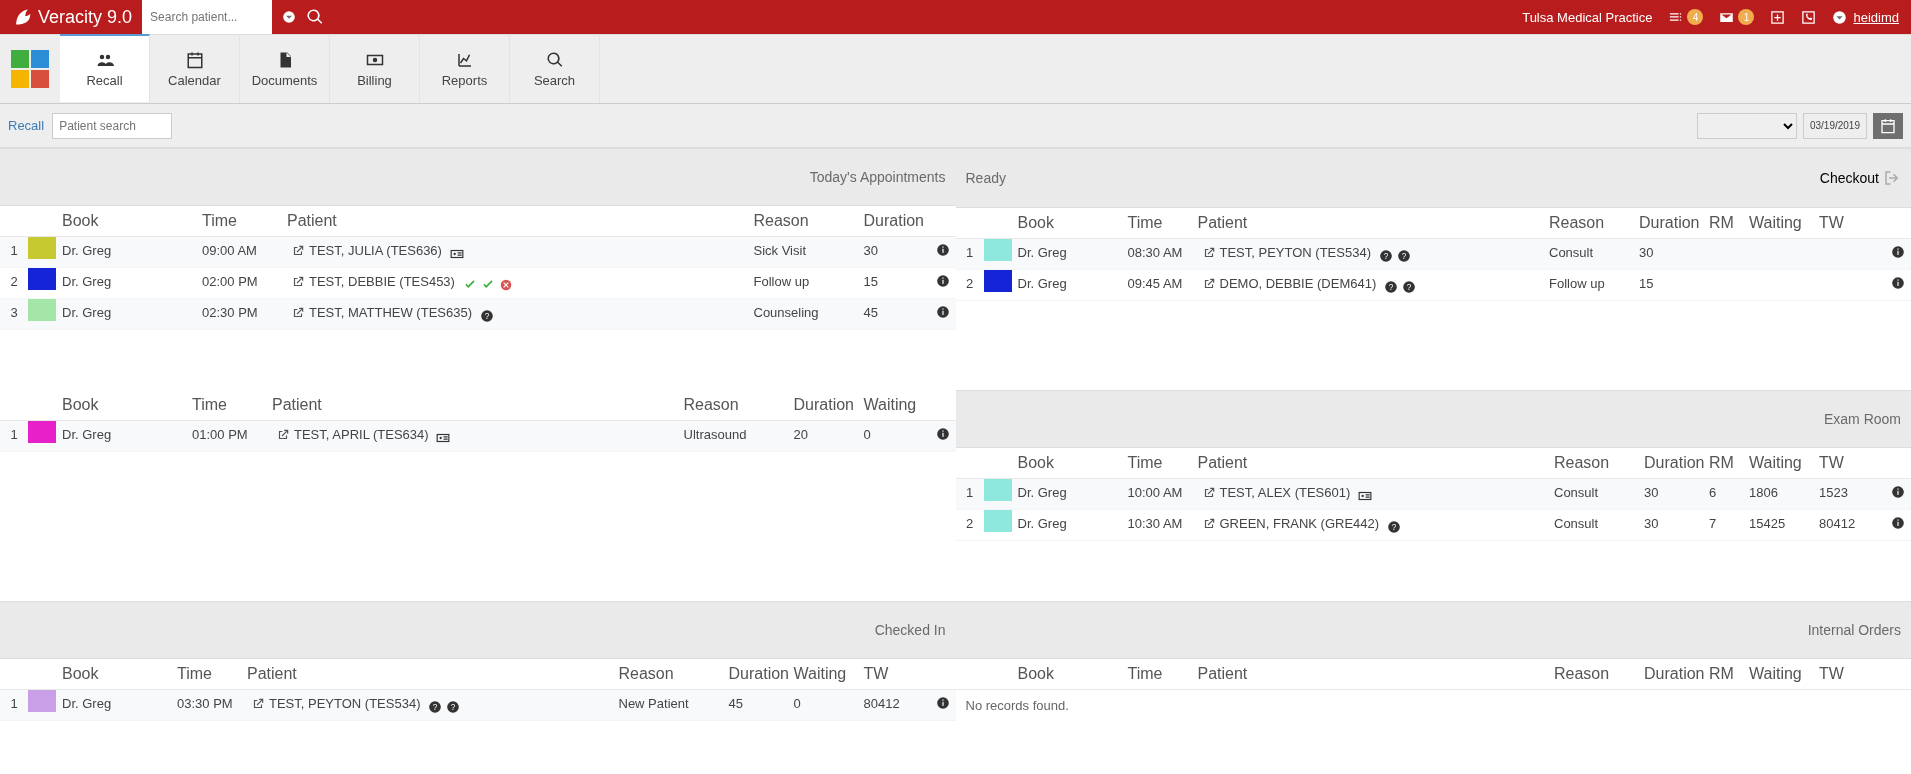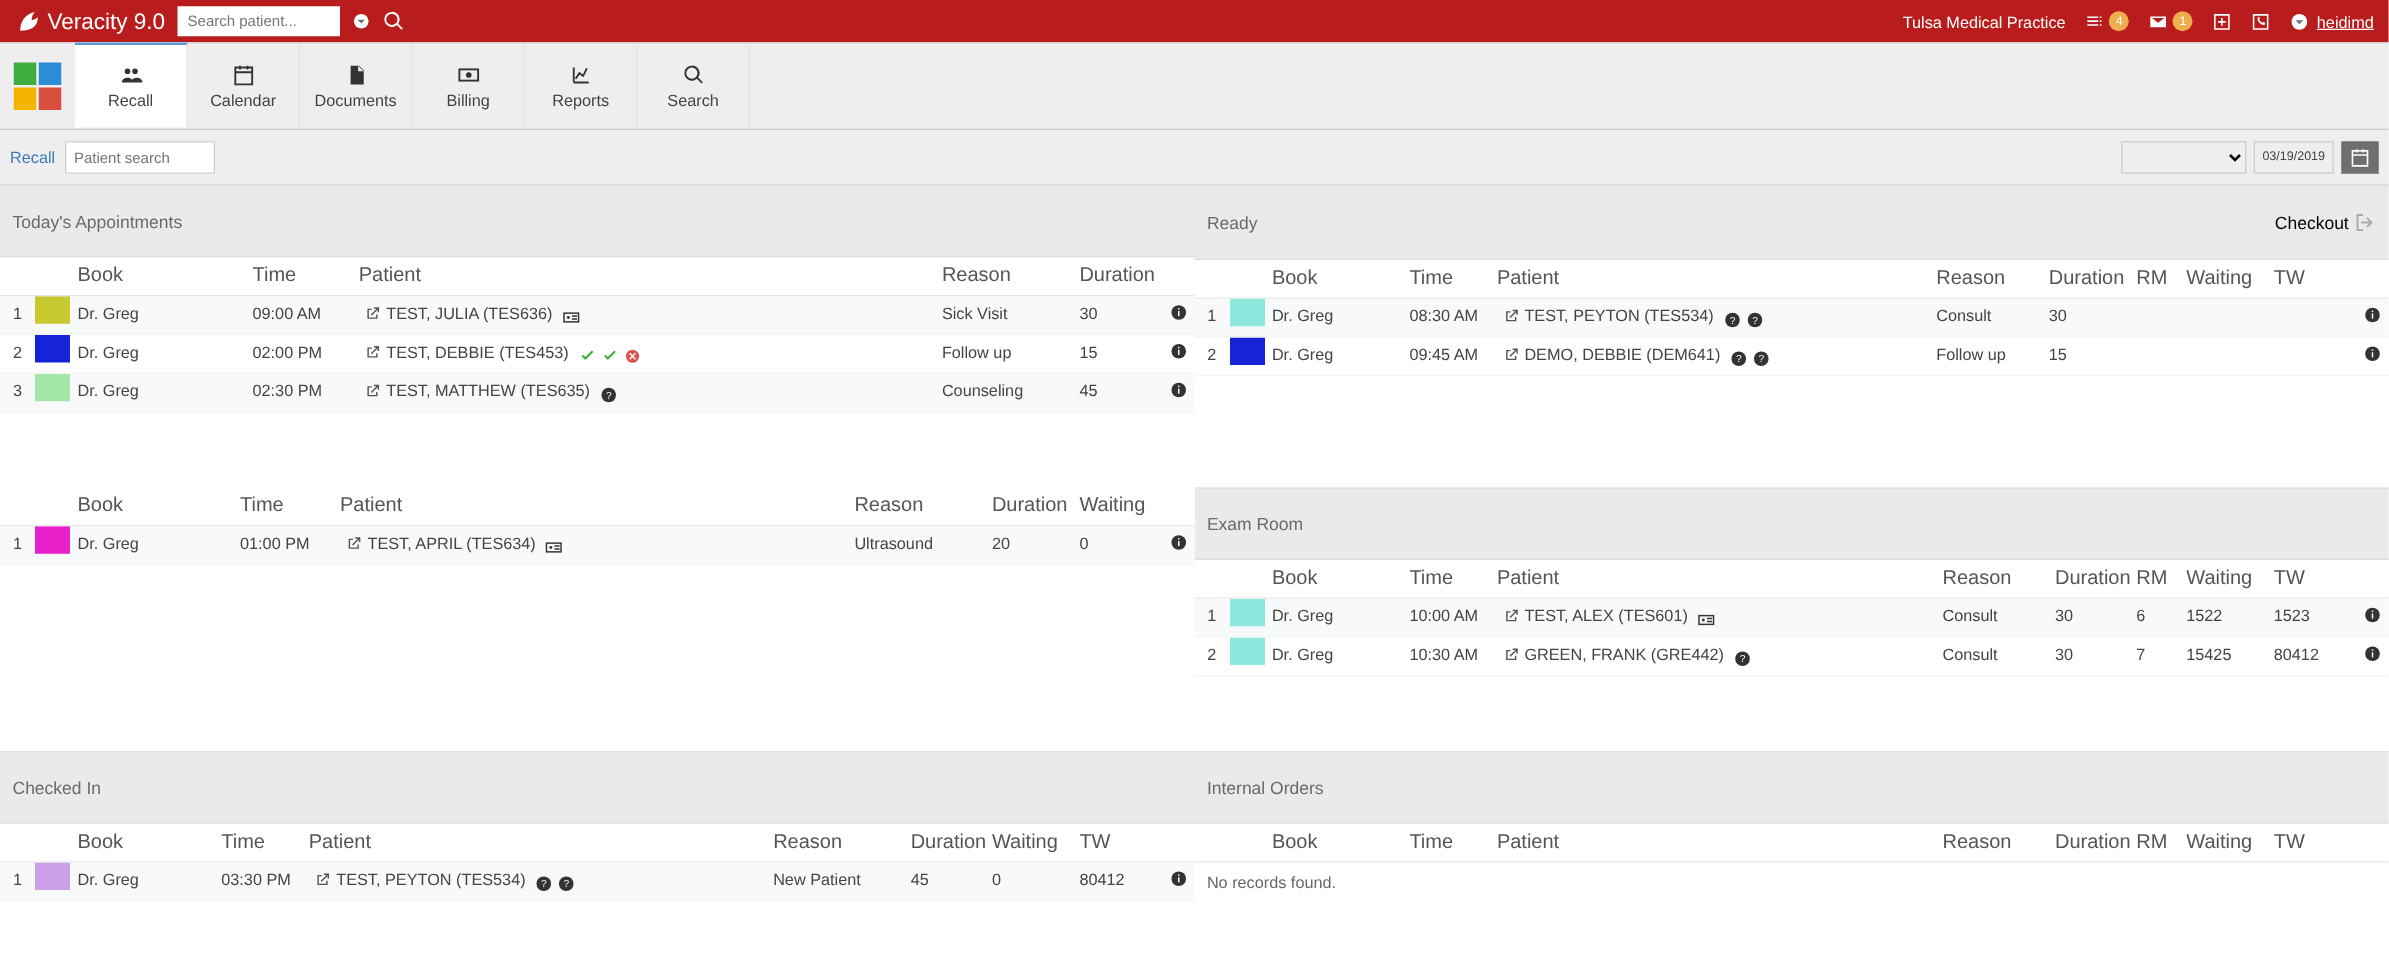--- a/index.html
+++ b/index.html
@@ -24,21 +24,21 @@
   display: flex;
   align-items: center;
   gap: 6px;
   font-size: 18px;
   font-weight: 300;
 }
 .brand svg { width: 20px; height: 20px; fill: #fff; }
 .search-box {
   background: #fff;
   border: none;
-  height: 24px;
+  height: 34px;
   width: 130px;
   padding: 0 8px;
   font-size: 12px;
   color: #888;
 }
 .topbar .circle-btn {
   display:inline-flex;align-items:center;justify-content:center;
   color:#fff;cursor:pointer;
 }
 .spacer { flex: 1; }
@@ -85,21 +85,21 @@
 .subhdr .datebox { border:1px solid #ccc;height:26px;padding:0 6px;font-size:10px;color:#444;display:flex;align-items:center;}
 .subhdr .datebtn { background:#6f6f6f;width:30px;height:26px;display:flex;align-items:center;justify-content:center;cursor:pointer;}
 .subhdr .datebtn svg{width:16px;height:16px;fill:#fff;}
 
 
 .panels { display:flex;flex-wrap:wrap; }
 .panel { width:50%; }
 .panel-hdr {
   background:#eaeaea;color:#6a6a6a;padding:20px 10px;font-size:14px;
   border-top:1px solid #ddd;border-bottom:1px solid #ddd;
-  display:flex;align-items:center;
+  display:flex;align-items:center;justify-content:flex-end;
 }
 .checkout { margin-left:auto;color:#000000;display:flex;align-items:center;gap:4px;cursor:pointer;}
 .checkout svg{width:18px;height:18px;fill:#aaa;}
 
 table.grid { width:100%; border-collapse:collapse; table-layout:fixed;}
 table.grid th {
   text-align:left;font-weight:400;color:#555;padding:6px 6px;font-size:16px;
   border-bottom:1px solid #e8e8e8;background:#fff;
 }
 table.grid td {
@@ -538,21 +538,21 @@
                 </span>TEST, ALEX (TES601)</span> <span class="mini-ico">
                 <svg viewBox="0 0 24 24" class="dark">
                   <rect x="2" y="6" width="20" height="12" fill="none" stroke="#333" stroke-width="2"></rect>
                   <circle cx="8" cy="12" r="2"></circle>
                   <path d="M13 10h7M13 14h7" stroke="#333" stroke-width="2"></path>
                 </svg>
               </span></td>
             <td>Consult</td>
             <td>30</td>
             <td>6</td>
-            <td>1522</td>
+            <td>1806</td>
             <td>1523</td>
             <td class="info-ico"><svg viewBox="0 0 24 24">
                 <circle cx="12" cy="12" r="10"></circle>
                 <rect x="11" y="10" width="2" height="7" fill="#fff"></rect>
                 <rect x="11" y="6" width="2" height="2" fill="#fff"></rect>
               </svg></td>
           </tr>
           <tr class="row">
             <td class="idxcell">2</td>
             <td class="colorcell">

